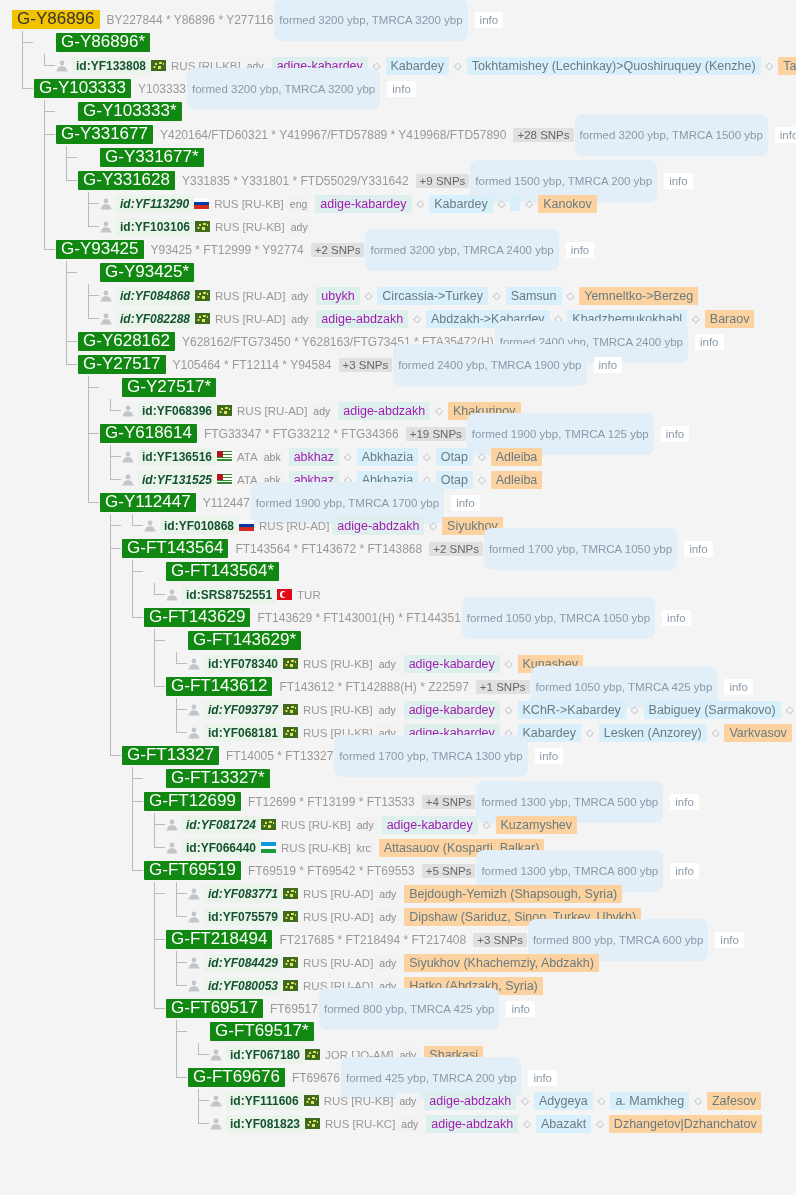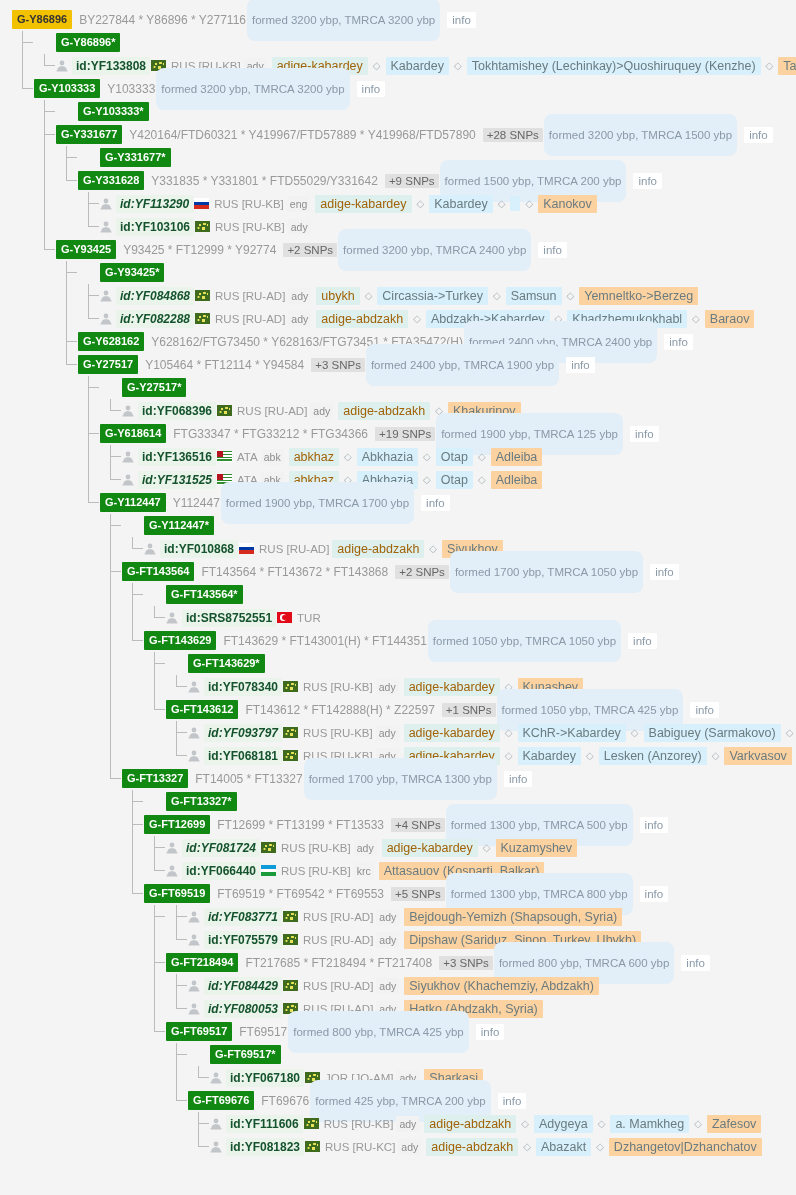--- a/index.html
+++ b/index.html
@@ -42,22 +42,22 @@
   }
   ul.root > li.node::before,ul.root > li.node::after{display:none;}
 
   .row{display:flex;align-items:center;height:23px;white-space:nowrap;}
 
   
   .hg{
     display:inline-block;
     background:#118811;
     color:#fff;
-    font-weight:bold;
-    font-size:11px;
+    font-weight:normal;
+    font-size:17px;
     padding:1px 5px 2px 5px;
     border-radius:1px;
     line-height:16px;
   }
   .hg.root-hg{background:#f2c200;color:#333;}
   .hg.star{background:#118811;margin-left:22px;}
 
   .snps{color:#999;font-size:12px;margin-left:7px;}
   .extra{
     background:#e0e0e0;color:#666;font-size:11.5px;
@@ -126,21 +126,21 @@
   .flag-krc::after{
     content:"";position:absolute;left:0;right:0;bottom:0;height:3.6px;background:#1c9b3c;
   }
 
   .ctry{color:#999;font-size:11.5px;margin-left:2px;margin-right:3px;}
   .lang{
     background:#f2f2f2;color:#8d8d8d;font-size:10.5px;
     padding:2px 3px;border-radius:1px;margin-right:5px;
   }
   .eth{
-    background:#ddf0ee;color:#a16207;font-size:12.5px;
+    background:#ddf0ee;color:#a21caf;font-size:12.5px;
     padding:2px 5px;border-radius:1px;
   }
   .sep{color:#aab5bb;font-size:10px;margin:0 5px;}
   .place{
     background:#d8f0fb;color:#6a7b80;font-size:12.5px;
     padding:2px 5px;border-radius:1px;
   }
   .surname{
     background:#fbd2a0;color:#6a7b80;font-size:12.5px;
     padding:2px 5px;border-radius:1px;
@@ -425,23 +425,20 @@
                       </li>
                       <li class="node">
                         <div class="row">
                           <span class="hg">G-Y112447</span>
                           <span class="snps">Y112447</span>
                           <span class="ages">formed 1900 ybp, TMRCA 1700 ybp</span>
                           <span class="info">info</span>
                         </div>
                         <ul class="branch">
                           <li class="node">
-                            <div class="row">
-                              <span class="hg star">G-Y112447*</span>
-                            </div>
                             <ul class="branch">
                               <li class="node">
                                 <div class="row">
                                   <span class="person">
                                     <svg width="12" height="13" viewBox="0 0 12 13">
                                       <circle cx="6" cy="4" r="2.4" fill="#9aa0a6"></circle>
                                       <path d="M1.2 12 C1.2 8.6 3.3 7.2 6 7.2 C8.7 7.2 10.8 8.6 10.8 12 Z" fill="#9aa0a6"></path>
                                       <rect x="0.5" y="11.3" width="11" height="1.2" fill="#9aa0a6"></rect>
                                     </svg>
                                   </span>

